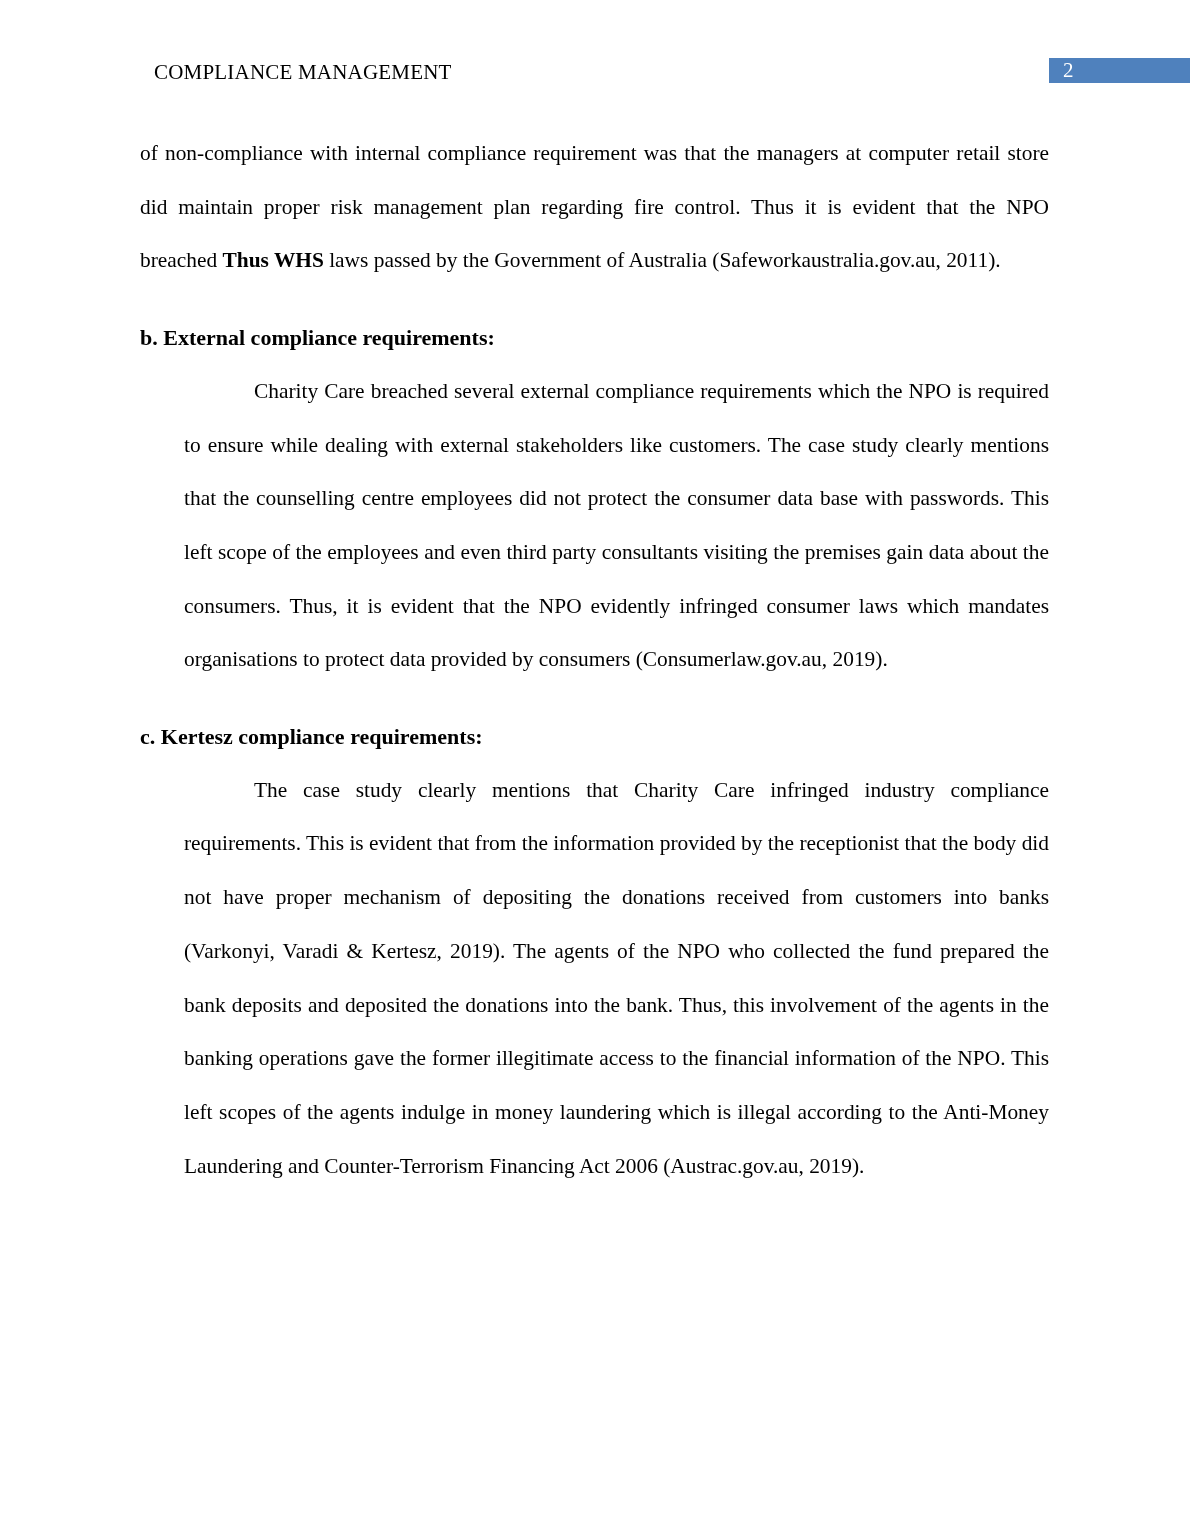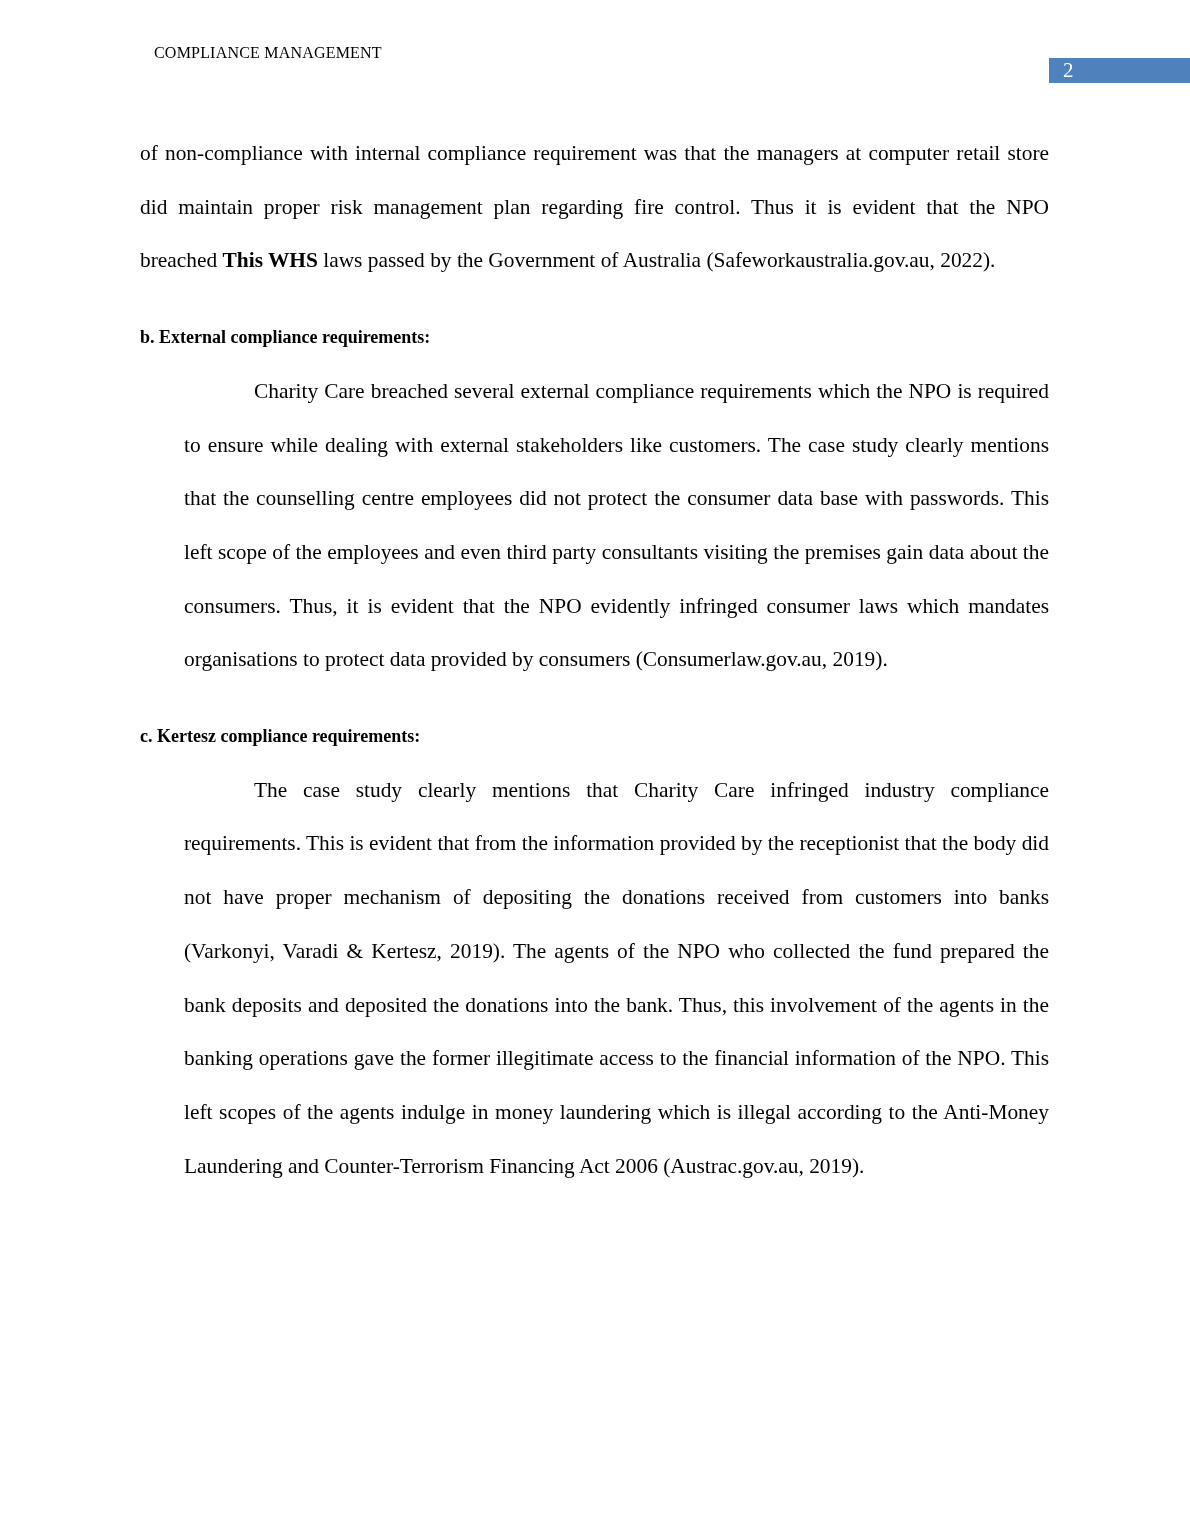--- a/index.html
+++ b/index.html
@@ -1,34 +1,34 @@
 <!DOCTYPE html>
 <html><head>
 <meta charset="utf-8">
 <style>
   html, body { margin: 0; padding: 0; background: #ffffff; }
   body { width: 1190px; height: 1540px; position: relative; overflow: hidden;
          font-family: "Liberation Serif", serif; color: #000; }
-  .header-title { position: absolute; left: 154px; top: 44px; font-size: 16px; letter-spacing: 0.2px; }
+  .header-title { position: absolute; left: 154px; top: 60px; font-size: 21px; letter-spacing: 0.2px; }
   .page-num { position: absolute; left: 1049px; top: 58px; width: 141px; height: 25px;
               background: #4f81bd; color: #ffffff; font-size: 21px; line-height: 25px;
               padding-left: 14px; box-sizing: border-box; }
   .body { position: absolute; left: 140px; top: 127px; width: 909px; font-size: 21.4px; }
   p { margin: 0; line-height: 53.7px; text-align: justify; }
   p.indent { text-indent: 70px; margin-left: 44px; }
-  h2 { margin: 0; font-size: 18px; font-weight: bold; line-height: 53.7px; }
+  h2 { margin: 0; font-size: 22px; font-weight: bold; line-height: 53.7px; }
   .sp { height: 23px; }
 </style>
 </head>
 <body>
 
 <div class="header-title">COMPLIANCE MANAGEMENT</div>
 <div class="page-num">2</div>
 
 <div class="body">
-  <p><span>of non-compliance with internal compliance requirement was that the managers at computer retail store did maintain proper risk management plan regarding fire control. Thus it is evident that the NPO breached </span><b>This WHS</b><span> laws passed by the Government of Australia (Safeworkaustralia.gov.au, 2022).</span></p>
+  <p><span>of non-compliance with internal compliance requirement was that the managers at computer retail store did maintain proper risk management plan regarding fire control. Thus it is evident that the NPO breached </span><b>Thus WHS</b><span> laws passed by the Government of Australia (Safeworkaustralia.gov.au, 2011).</span></p>
   <div class="sp"></div>
   <h2>b. External compliance requirements:</h2>
   <p class="indent">Charity Care breached several external compliance requirements which the NPO is required to ensure while dealing with external stakeholders like customers. The case study clearly mentions that the counselling centre employees did not protect the consumer data base with passwords. This left scope of the employees and even third party consultants visiting the premises gain data about the consumers. Thus, it is evident that the NPO evidently infringed consumer laws which mandates organisations to protect data provided by consumers (Consumerlaw.gov.au, 2019).</p>
   <div class="sp"></div>
   <h2>c. Kertesz compliance requirements:</h2>
   <p class="indent">The case study clearly mentions that Charity Care infringed industry compliance requirements. This is evident that from the information provided by the receptionist that the body did not have proper mechanism of depositing the donations received from customers into banks (Varkonyi, Varadi &amp; Kertesz, 2019). The agents of the NPO who collected the fund prepared the bank deposits and deposited the donations into the bank. Thus, this involvement of the agents in the banking operations gave the former illegitimate access to the financial information of the NPO. This left scopes of the agents indulge in money laundering which is illegal according to the Anti-Money Laundering and Counter-Terrorism Financing Act 2006 (Austrac.gov.au, 2019).</p>
 </div>
 
 </body></html>

